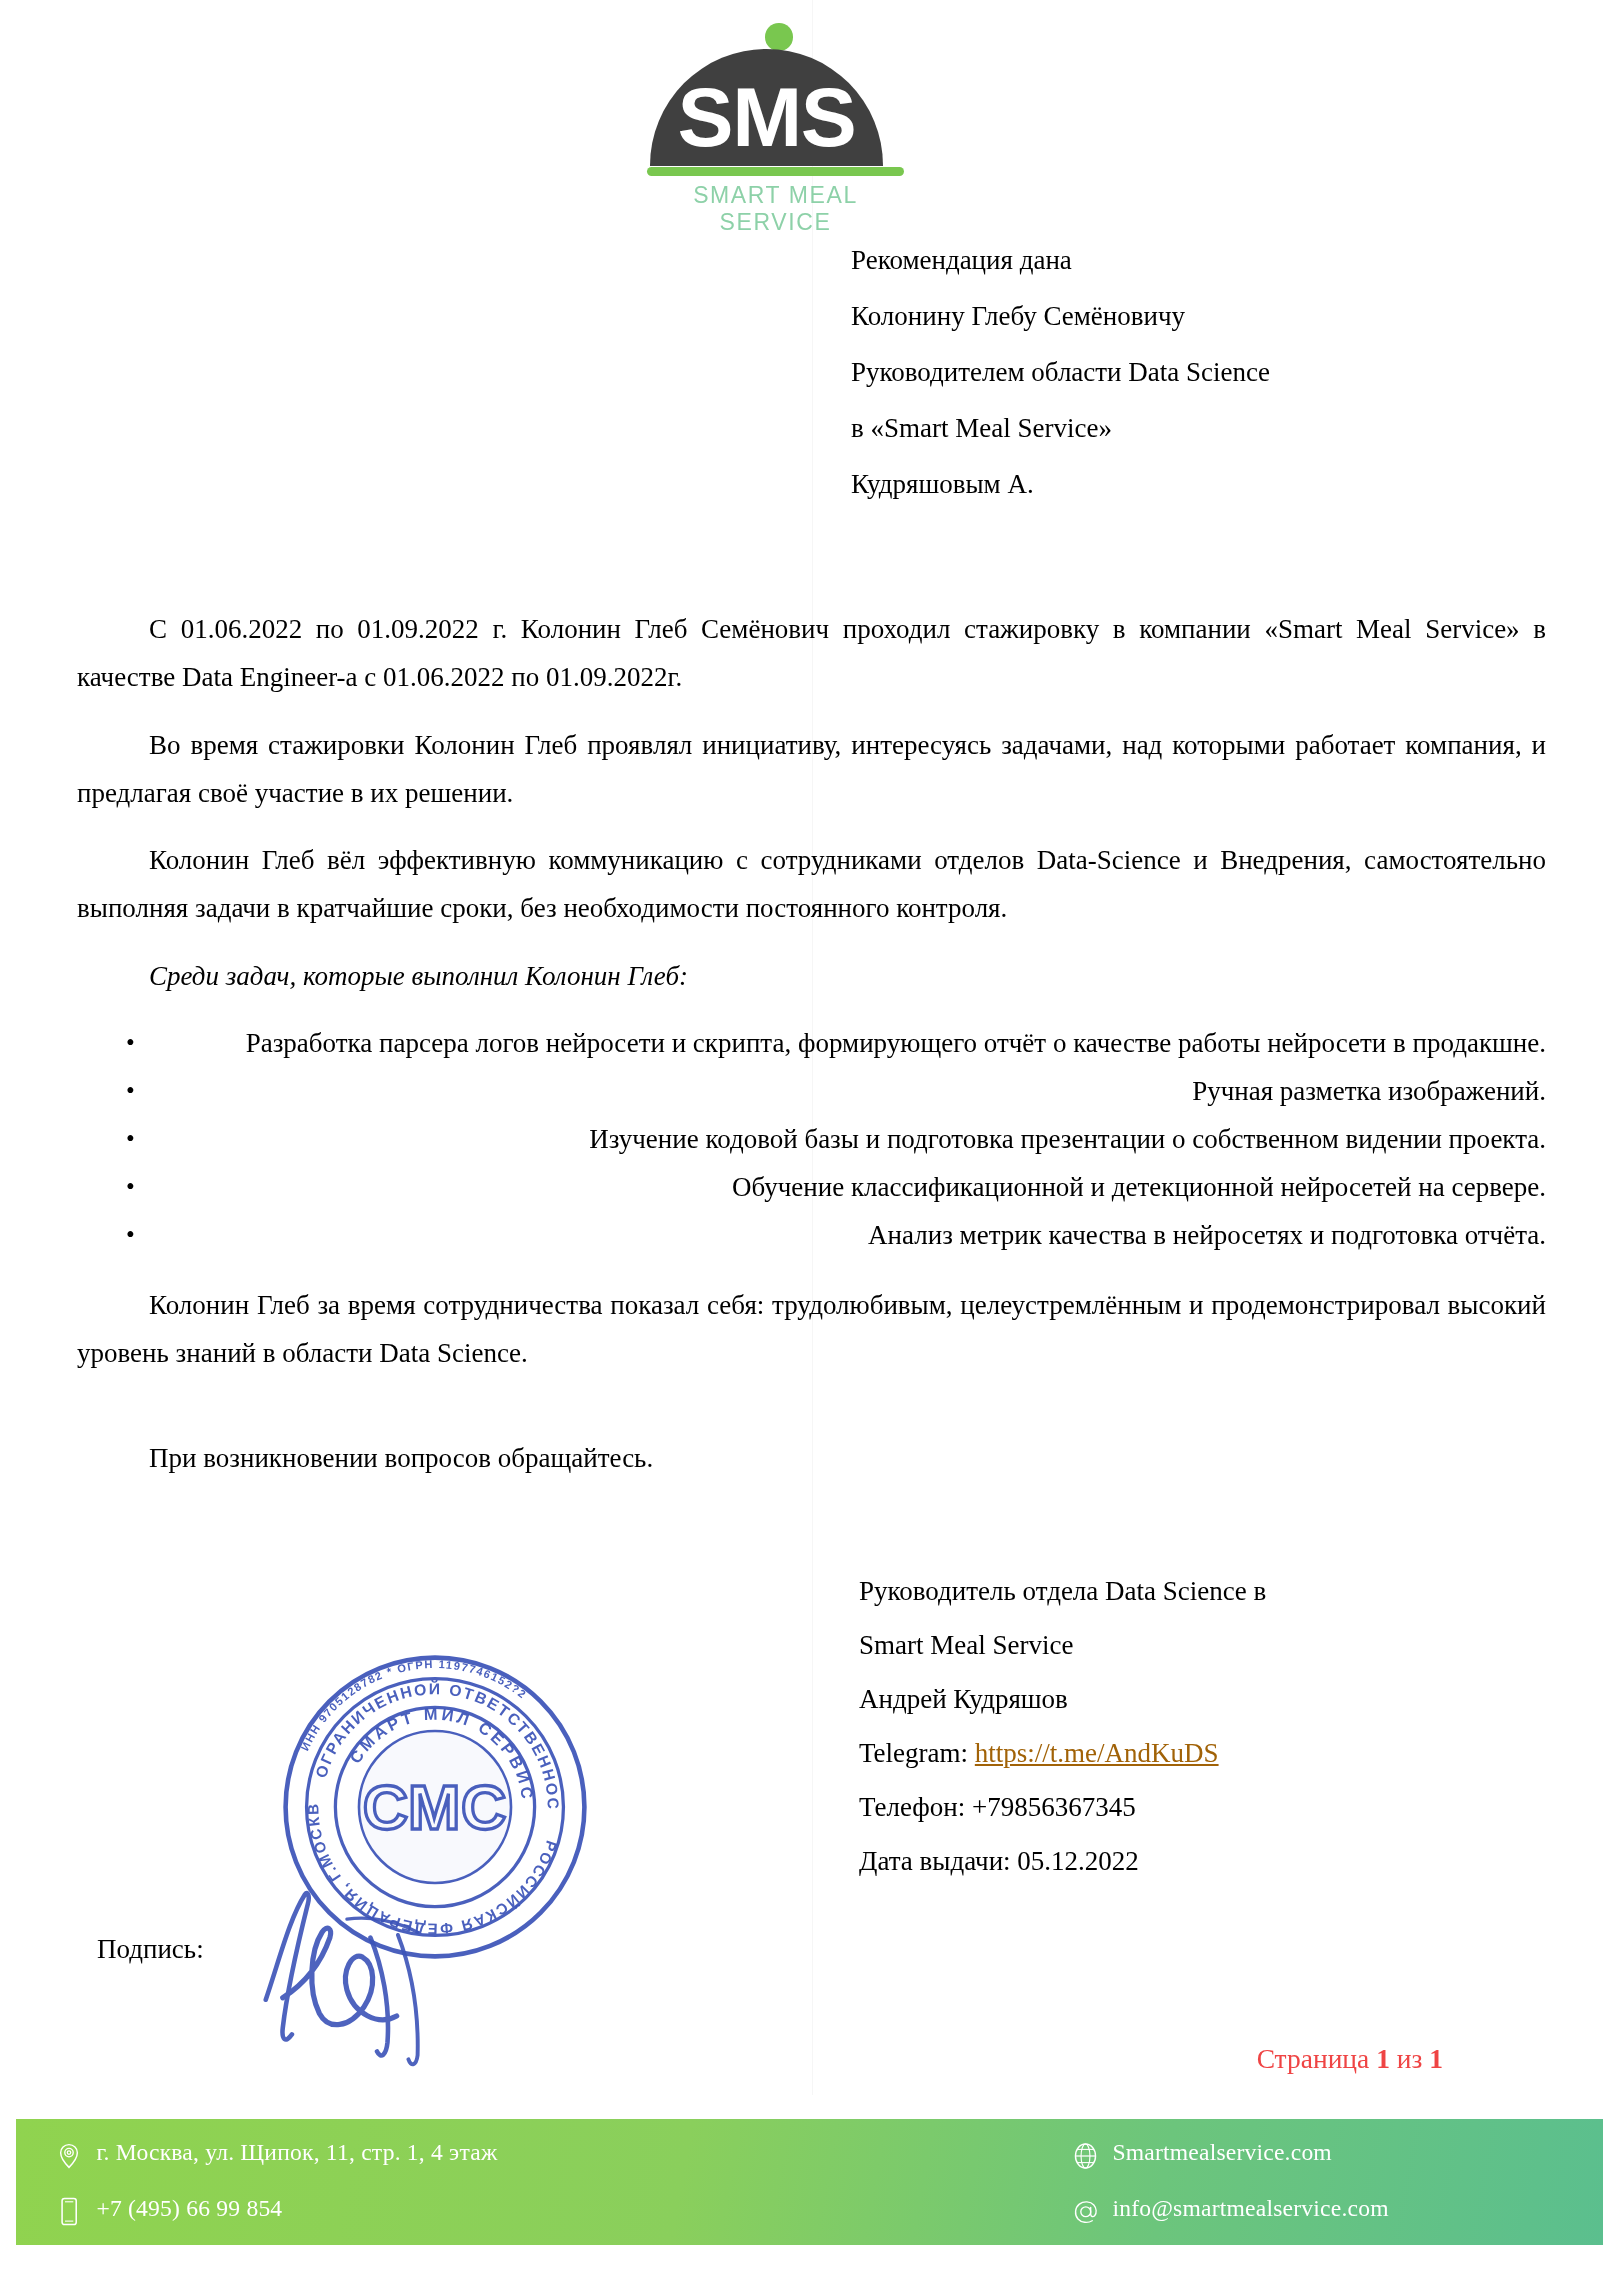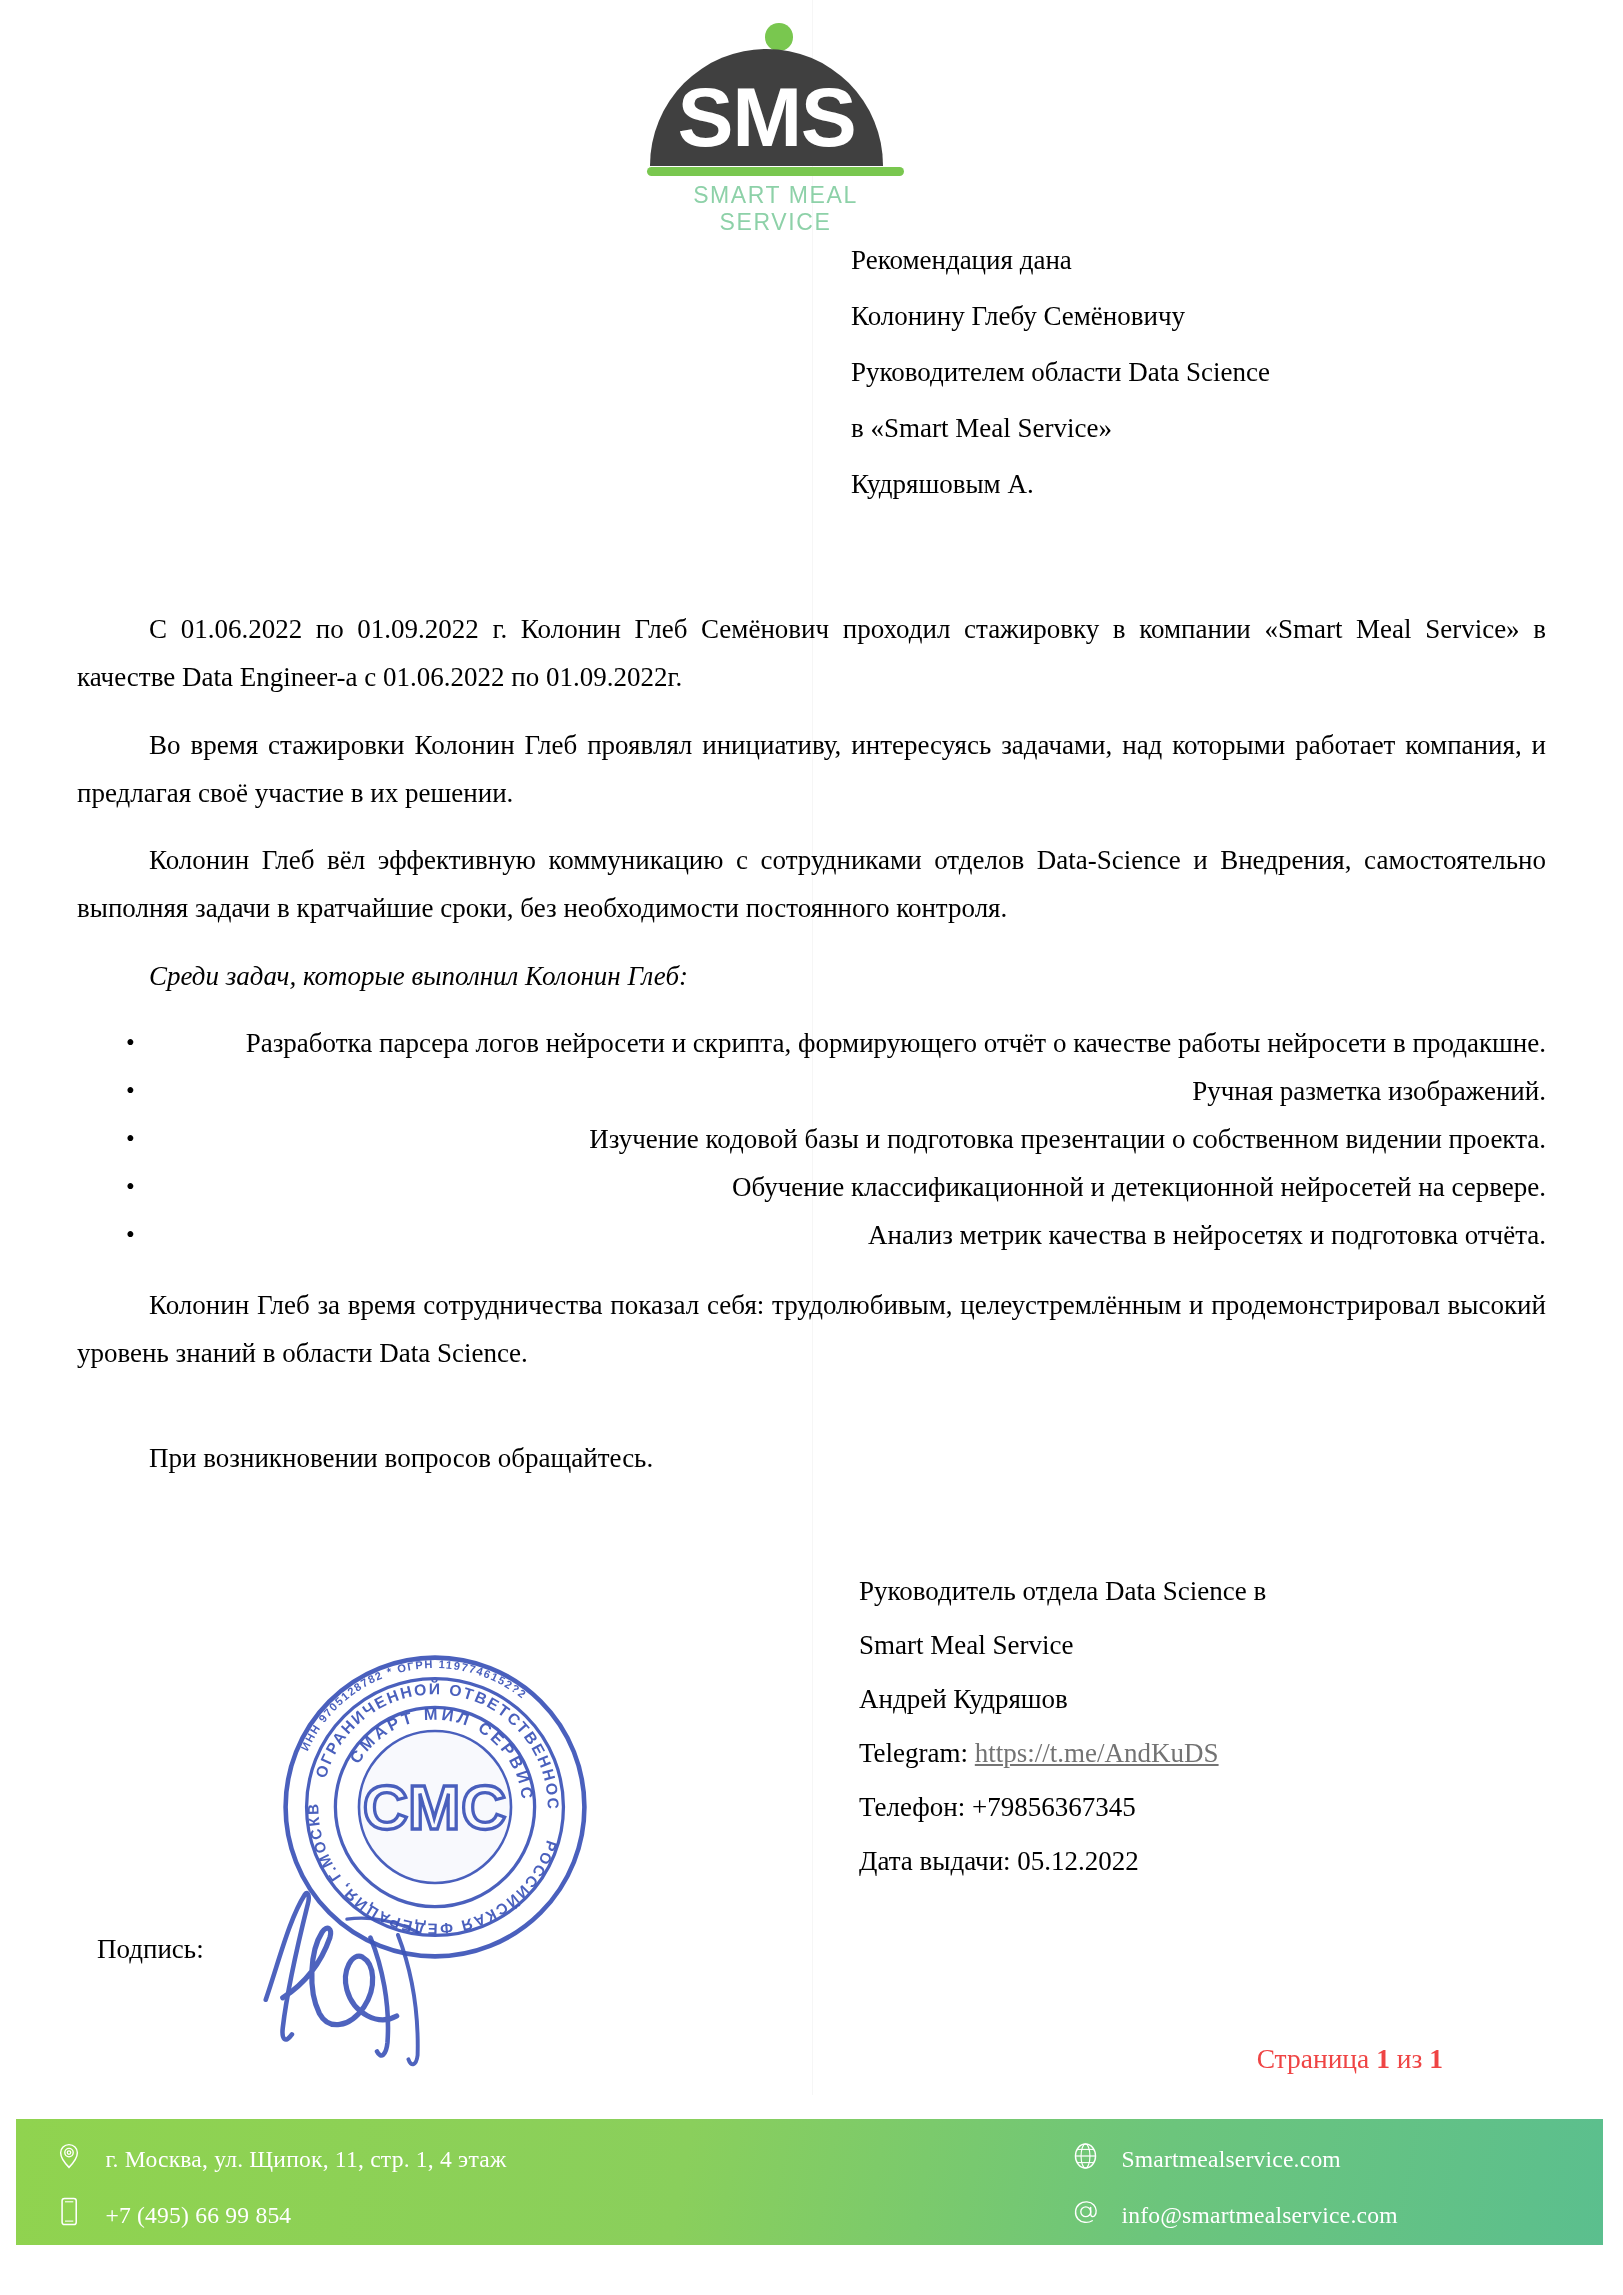--- a/index.html
+++ b/index.html
@@ -139,21 +139,21 @@
   .sig-block {
     position: absolute;
     left: 851px;
     top: 1564px;
     width: 687px;
     font-size: 27px;
     line-height: 54px;
   }
   .sig-block div { white-space: nowrap; margin-left: 8px; }
   .tg-link {
-    color: #737373;
+    color: #a16207;
     text-decoration: underline;
   }
 
   
   .sign-label {
     position: absolute;
     left: 97px;
     top: 1934px;
     font-size: 27px;
   }
@@ -198,22 +198,22 @@
     display: flex;
     flex-direction: column;
     justify-content: center;
     gap: 22px;
     top: 19.6px;
   }
   .footer-col.left { left: 38px; }
   .footer-col.right { left: 1054px; }
   .f-row {
     display: flex;
-    align-items: flex-end;
-    gap: 21px;
+    align-items: flex-start;
+    gap: 12px;
     height: 34px;
   }
   .f-ico {
     width: 30px;
     height: 34px;
     flex: 0 0 30px;
     display: flex;
     align-items: center;
     justify-content: center;
   }

